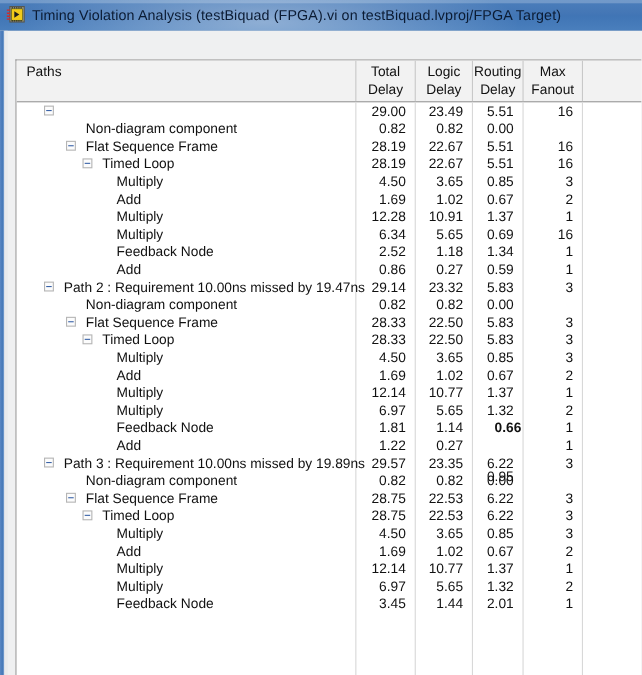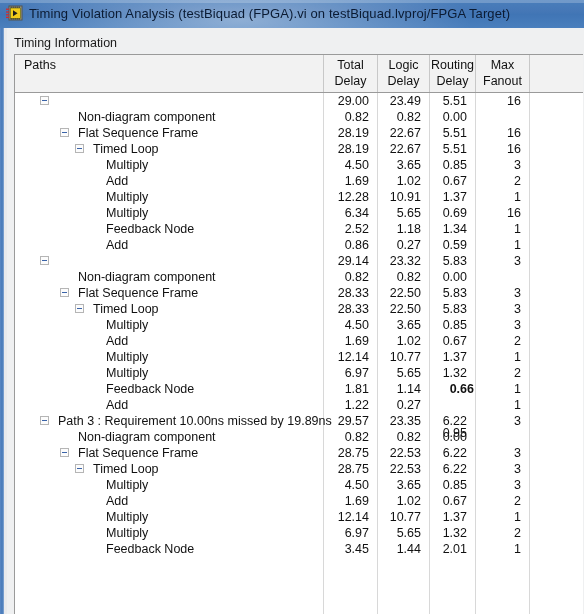--- a/index.html
+++ b/index.html
@@ -241,21 +241,20 @@
       </g>
     </svg>
 
     <div id="title-text">Timing Violation Analysis (testBiquad (FPGA).vi on testBiquad.lvproj/FPGA Target)</div>
   </div>
 
   <div id="client">
     <div id="edge-blue"></div>
     <div id="edge-shade"></div>
 
-    <div id="group-label">Timing Information</div>
 
     <div id="table">
 
       <div id="thead">
           <div class="hcell paths" style="left: 0px; width: 308px;"><span>Paths</span></div>
           <div class="hcell num" style="left: 308px; width: 54px;"><span>Total</span><span class="l2">Delay</span></div>
           <div class="hcell num" style="left: 362px; width: 52px;"><span>Logic</span><span class="l2">Delay</span></div>
           <div class="hcell num" style="left: 414px; width: 46px;"><span>Routing</span><span class="l2">Delay</span></div>
           <div class="hcell num" style="left: 460px; width: 54px;"><span>Max</span><span class="l2">Fanout</span></div>
           <div class="hcell num" style="left: 514px; width: 55px;"><span></span></div>
@@ -334,20 +333,21 @@
           </div>
           <div class="row" style="top: 144px;">
             <div class="cell-label" style="left: 91px;">Add</div>
             <div class="cell-num" style="left: 308px; width: 46px;">0.86</div>
             <div class="cell-num" style="left: 362px; width: 44px;">0.27</div>
             <div class="cell-num" style="left: 414px; width: 38px;">0.59</div>
             <div class="cell-num" style="left: 460px; width: 46px;">1</div>
           </div>
           <div class="row" style="top: 160px;">
             <div class="expander" style="left: 25px;"></div>
+            <div class="cell-label" style="left: 43px;">Path 2 : Requirement 10.00ns missed by 19.47ns</div>
             <div class="cell-num" style="left: 308px; width: 46px;">29.14</div>
             <div class="cell-num" style="left: 362px; width: 44px;">23.32</div>
             <div class="cell-num" style="left: 414px; width: 38px;">5.83</div>
             <div class="cell-num" style="left: 460px; width: 46px;">3</div>
           </div>
           <div class="row" style="top: 176px;">
             <div class="cell-label" style="left: 63px;">Non-diagram component</div>
             <div class="cell-num" style="left: 308px; width: 46px;">0.82</div>
             <div class="cell-num" style="left: 362px; width: 44px;">0.82</div>
             <div class="cell-num" style="left: 414px; width: 38px;">0.00</div>

